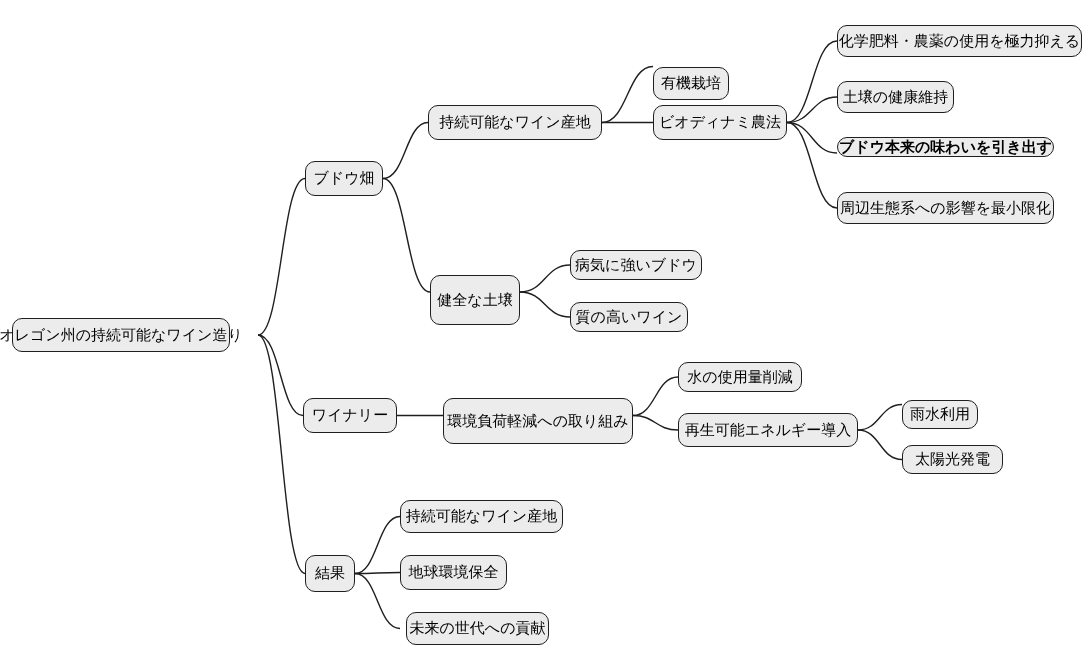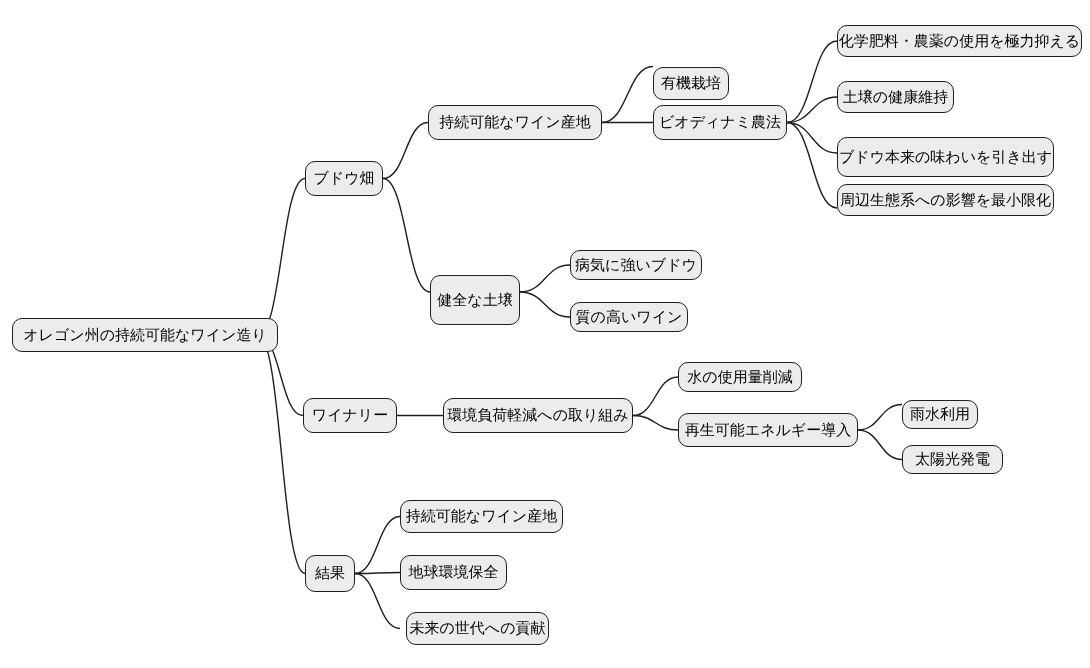--- a/index.html
+++ b/index.html
@@ -64,34 +64,34 @@
       <path d="M 397 415.5 C 420 415.5, 420 415.5, 443 415.5"></path>
       <path d="M 633 415.5 C 655.5 415.5, 655.5 377, 678 377"></path>
       <path d="M 633 415.5 C 655.5 415.5, 655.5 430, 678 430"></path>
       <path d="M 858 430 C 880 430, 880 404.5, 902 404.5"></path>
       <path d="M 858 430 C 880 430, 880 459.5, 902 459.5"></path>
       <path d="M 355 573.5 C 377.5 573.5, 377.5 516.5, 400 516.5"></path>
       <path d="M 355 573.5 C 377.5 573.5, 377.5 572.5, 400 572.5"></path>
       <path d="M 355 573.5 C 377.5 573.5, 377.5 628.5, 400 628.5"></path>
     </svg>
   <div class="nodes">
-      <div class="node" style="left: 12px; top: 318px; width: 266px; height: 34px;">オレゴン州の持続可能なワイン造り</div>
+      <div class="node" style="left: 12px; top: 318px; width: 218px; height: 34px;">オレゴン州の持続可能なワイン造り</div>
       <div class="node" style="left: 305px; top: 161px; width: 78px; height: 35px;">ブドウ畑</div>
       <div class="node" style="left: 428px; top: 105px; width: 174px; height: 35px;">持続可能なワイン産地</div>
       <div class="node" style="left: 653px; top: 50px; width: 76px; height: 33px; margin-top: 17px;">有機栽培</div>
       <div class="node" style="left: 653px; top: 105px; width: 134px; height: 35px;">ビオディナミ農法</div>
       <div class="node" style="left: 837px; top: 25px; width: 245px; height: 32px;">化学肥料・農薬の使用を極力抑える</div>
       <div class="node" style="left: 837px; top: 81px; width: 117px; height: 32px;">土壌の健康維持</div>
-      <div class="node" style="left: 837px; top: 137px; width: 217px; height: 40px;">ブドウ本来の味わいを引き出す</div>
-      <div class="node" style="left: 837px; top: 184px; width: 217px; height: 32px;">周辺生態系への影響を最小限化</div>
+      <div class="node" style="left: 837px; top: 137px; width: 217px; height: 20px; font-weight: bold;">ブドウ本来の味わいを引き出す</div>
+      <div class="node" style="left: 837px; top: 192px; width: 217px; height: 32px;">周辺生態系への影響を最小限化</div>
       <div class="node" style="left: 430px; top: 275px; width: 90px; height: 50px;">健全な土壌</div>
       <div class="node" style="left: 570px; top: 250px; width: 132px; height: 30px;">病気に強いブドウ</div>
       <div class="node" style="left: 570px; top: 302px; width: 118px; height: 30px;">質の高いワイン</div>
       <div class="node" style="left: 303px; top: 398px; width: 94px; height: 35px;">ワイナリー</div>
-      <div class="node" style="left: 443px; top: 398px; width: 190px; height: 35px;">環境負荷軽減への取り組み</div>
+      <div class="node" style="left: 443px; top: 398px; width: 190px; height: 46px;">環境負荷軽減への取り組み</div>
       <div class="node" style="left: 678px; top: 362px; width: 124px; height: 30px;">水の使用量削減</div>
       <div class="node" style="left: 678px; top: 413px; width: 180px; height: 34px;">再生可能エネルギー導入</div>
       <div class="node" style="left: 902px; top: 400px; width: 76px; height: 29px;">雨水利用</div>
       <div class="node" style="left: 902px; top: 445px; width: 101px; height: 29px; text-align: center;">太陽光発電</div>
       <div class="node" style="left: 305px; top: 555px; width: 50px; height: 37px;">結果</div>
       <div class="node" style="left: 400px; top: 500px; width: 163px; height: 33px;">持続可能なワイン産地</div>
       <div class="node" style="left: 400px; top: 555px; width: 107px; height: 35px;">地球環境保全</div>
       <div class="node" style="left: 400px; top: 612px; width: 143px; height: 33px; margin-left: 6px;">未来の世代への貢献</div>
     </div>
 </div>

